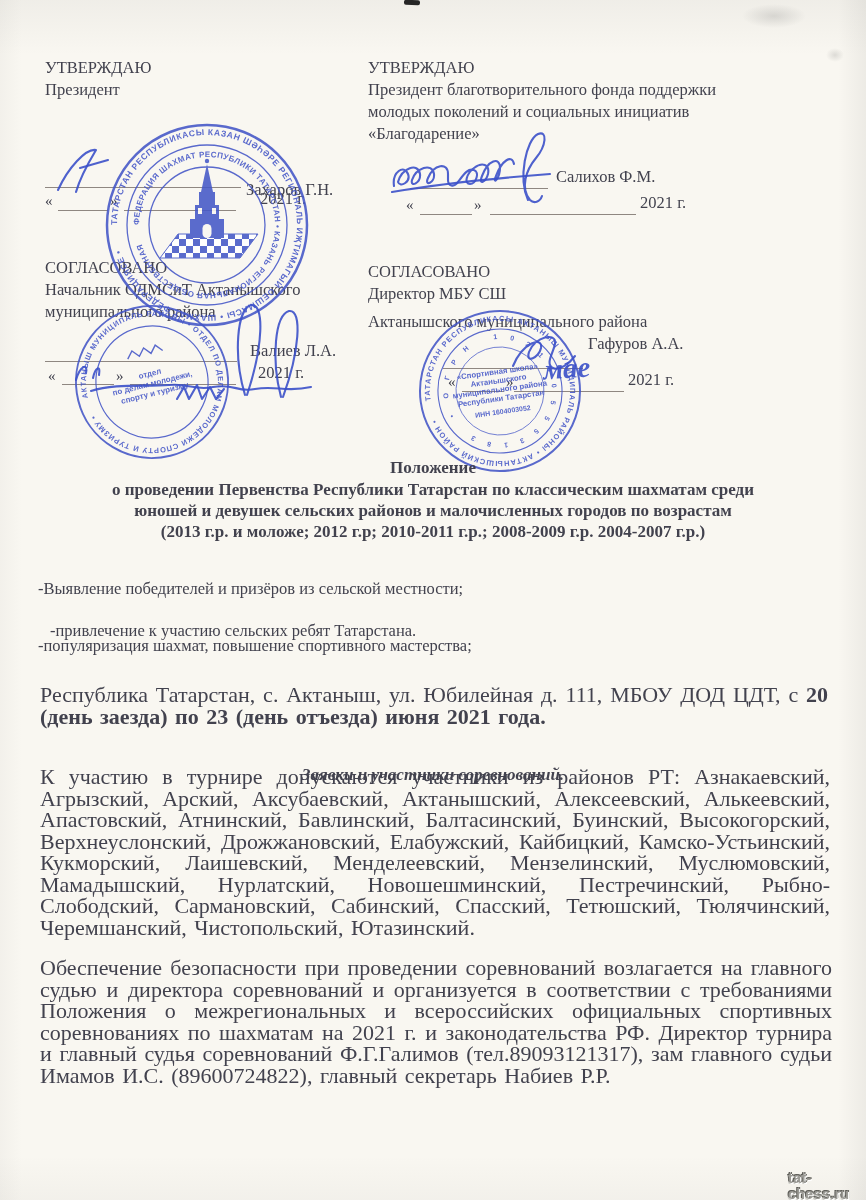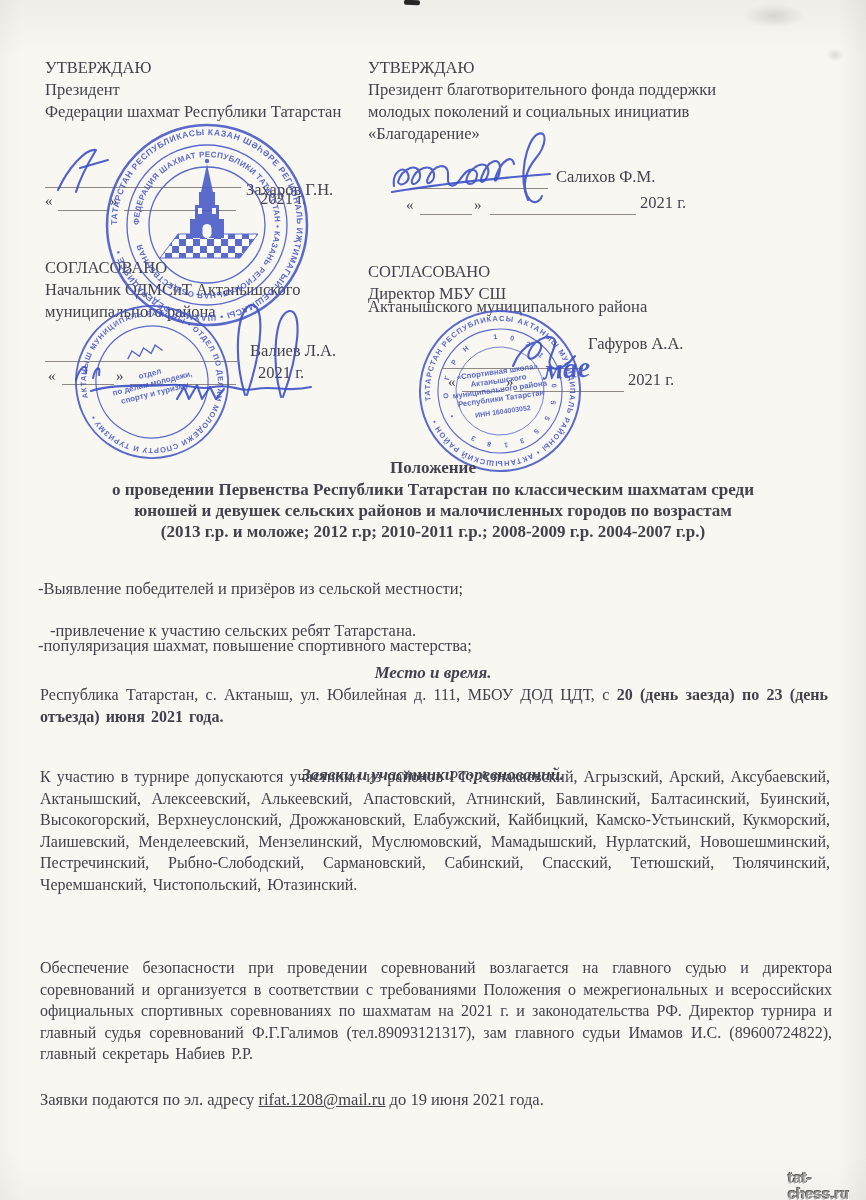--- a/index.html
+++ b/index.html
@@ -11,21 +11,21 @@
       linear-gradient(90deg, rgba(40,40,40,0.03), rgba(0,0,0,0) 22px),
       linear-gradient(0deg, rgba(40,40,40,0.03), rgba(0,0,0,0) 45px),
       #f9f7f1;
     font-family:"Liberation Serif", serif;
     color:#42424e;
   }
   .t{position:absolute;font-size:16.5px;line-height:21.5px;white-space:nowrap;}
   .b{font-weight:bold;}
   .i{font-style:italic;}
   .center{left:38px;width:790px;text-align:center;}
-  .para{position:absolute;font-size:16px;line-height:21.5px;text-align:justify;word-spacing:2px;}
+  .para{position:absolute;font-size:22px;line-height:21.5px;text-align:justify;word-spacing:2px;}
   .uline{position:absolute;height:1px;background:#8f8781;}
   .q{font-size:15px;}
   .hd{font-size:17px;font-weight:bold;}
   .stamp{position:absolute;opacity:.88;}
   .sig{position:absolute;}
   .sig path{fill:none;stroke:#3b50c9;stroke-width:2.1;stroke-linecap:round;stroke-linejoin:round;opacity:.9;}
   .stamp text, .stamp textPath{font-family:"Liberation Sans", sans-serif;fill:#4456c7;}
   .speck{position:absolute;background:#262626;border-radius:2px;}
   .smudge{position:absolute;border-radius:50%;background:radial-gradient(closest-side, rgba(90,90,90,0.18), rgba(90,90,90,0));}
   .handword{position:absolute;color:#3b50c9;font-style:italic;font-weight:bold;font-family:"Liberation Serif",serif;opacity:.9;}
@@ -40,21 +40,20 @@
 <body>
 
 <div class="page">
 
   <div class="speck" style="left:404px;top:0;width:16px;height:5px;transform:rotate(2deg);"></div>
   <div class="smudge" style="left:742px;top:4px;width:64px;height:24px;"></div>
   <div class="smudge" style="left:826px;top:48px;width:18px;height:14px;"></div>
 
   <div class="t" style="left:45px;top:57px;">УТВЕРЖДАЮ</div>
   <div class="t" style="left:45px;top:79px;">Президент</div>
-  <div class="t" style="left:45px;top:101px;">Федерации шахмат Республики Татарстан</div>
 
   <div class="t" style="left:368px;top:57px;">УТВЕРЖДАЮ</div>
   <div class="t" style="left:368px;top:79px;">Президент благотворительного фонда поддержки</div>
   <div class="t" style="left:368px;top:101px;">молодых поколений и социальных инициатив</div>
   <div class="t" style="left:368px;top:123px;">«Благодарение»</div>
 
   <div class="uline" style="left:45px;top:187px;width:196px;"></div>
   <div class="t" style="left:246px;top:164px;margin-top:15px;">Захаров Г.Н.</div>
   <div class="t q" style="left:45px;top:191px;">«</div>
   <div class="uline" style="left:58px;top:210px;width:50px;"></div>
@@ -69,21 +68,21 @@
   <div class="t q" style="left:474px;top:195px;">»</div>
   <div class="uline" style="left:490px;top:214px;width:146px;"></div>
   <div class="t" style="left:640px;top:192px;">2021 г.</div>
 
   <div class="t" style="left:45px;top:257px;">СОГЛАСОВАНО</div>
   <div class="t" style="left:45px;top:279px;">Начальник ОДМСиТ Актанышского</div>
   <div class="t" style="left:45px;top:301px;">муниципального района</div>
 
   <div class="t" style="left:368px;top:261px;">СОГЛАСОВАНО</div>
   <div class="t" style="left:368px;top:283px;">Директор МБУ СШ</div>
-  <div class="t" style="left:368px;top:296px;text-align:center;">Актанышского муниципального района</div>
+  <div class="t" style="left:368px;top:311px;text-align:center;">Актанышского муниципального района</div>
 
   <div class="uline" style="left:45px;top:361px;width:192px;"></div>
   <div class="t" style="left:250px;top:340px;">Валиев Л.А.</div>
   <div class="t q" style="left:48px;top:366px;">«</div>
   <div class="uline" style="left:62px;top:384px;width:52px;"></div>
   <div class="t q" style="left:116px;top:366px;">»</div>
   <div class="uline" style="left:130px;top:384px;width:106px;"></div>
   <div class="t" style="left:258px;top:362px;">2021 г.</div>
 
   <div class="uline" style="left:443px;top:368px;width:140px;"></div>
@@ -194,25 +193,23 @@
 
   <div class="t hd center" style="top:457px;">Положение</div>
   <div class="t hd center" style="top:479px;">о  проведении Первенства Республики Татарстан по классическим шахматам среди</div>
   <div class="t hd center" style="top:500px;">юношей и девушек сельских районов и малочисленных городов по возрастам</div>
   <div class="t hd center" style="top:521px;text-align:center;">(2013 г.р. и моложе; 2012 г.р; 2010-2011 г.р.; 2008-2009 г.р. 2004-2007 г.р.)</div>
 
   <div class="t" style="left:38px;top:578px;">-Выявление победителей и призёров из сельской местности;</div>
   <div class="t" style="left:38px;top:635px;">-популяризация шахмат, повышение спортивного мастерства;</div>
   <div class="t" style="left:50px;top:620px;">-привлечение к участию  сельских ребят Татарстана.</div>
 
-  <div class="t hd i center" style="top:662px;">Место и время.</div>
   <div class="para" style="left:40px;top:684px;width:788px;"><span>Республика Татарстан, с. Актаныш, ул. Юбилейная д. 111, МБОУ ДОД ЦДТ, с </span><span class="b"> 20 (день заезда) по 23 (день отъезда) июня  2021 года.</span></div>
 
   <div class="t hd i center" style="top:744px;margin-top:20px;">Заявки и участники соревнований.</div>
   <div class="para" style="left:40px;top:766px;width:790px;">К участию в турнире допускаются участники из районов РТ:  Азнакаевский, Агрызский, Арский, Аксубаевский, Актанышский, Алексеевский, Алькеевский, Апастовский, Атнинский, Бавлинский, Балтасинский, Буинский, Высокогорский, Верхнеуслонский, Дрожжановский, Елабужский, Кайбицкий, Камско-Устьинский, Кукморский, Лаишевский, Менделеевский, Мензелинский, Муслюмовский, Мамадышский, Нурлатский, Новошешминский, Пестречинский, Рыбно-Слободский, Сармановский, Сабинский, Спасский, Тетюшский, Тюлячинский, Черемшанский, Чистопольский, Ютазинский.</div>
 
   <div class="para" style="left:40px;top:957px;width:792px;">Обеспечение безопасности при проведении соревнований возлагается на главного судью и директора соревнований и организуется в соответствии с требованиями Положения о межрегиональных и всероссийских официальных спортивных соревнованиях по шахматам на 2021 г. и законодательства РФ. Директор турнира  и главный судья соревнований Ф.Г.Галимов (тел.89093121317), зам главного судьи Имамов И.С. (89600724822), главный секретарь Набиев Р.Р.</div>
 
-  <div class="t" style="left:40px;top:1089px;"><span>Заявки подаются по эл. адресу </span><span class="email-u">rifat.1208@mail.ru</span><span>  до 19 июня 2021 года.</span></div>
 
   <div class="watermark" style="left:788px;top:1170px;">tat-chess.ru</div>
 
 </div>
 
 </body></html>

